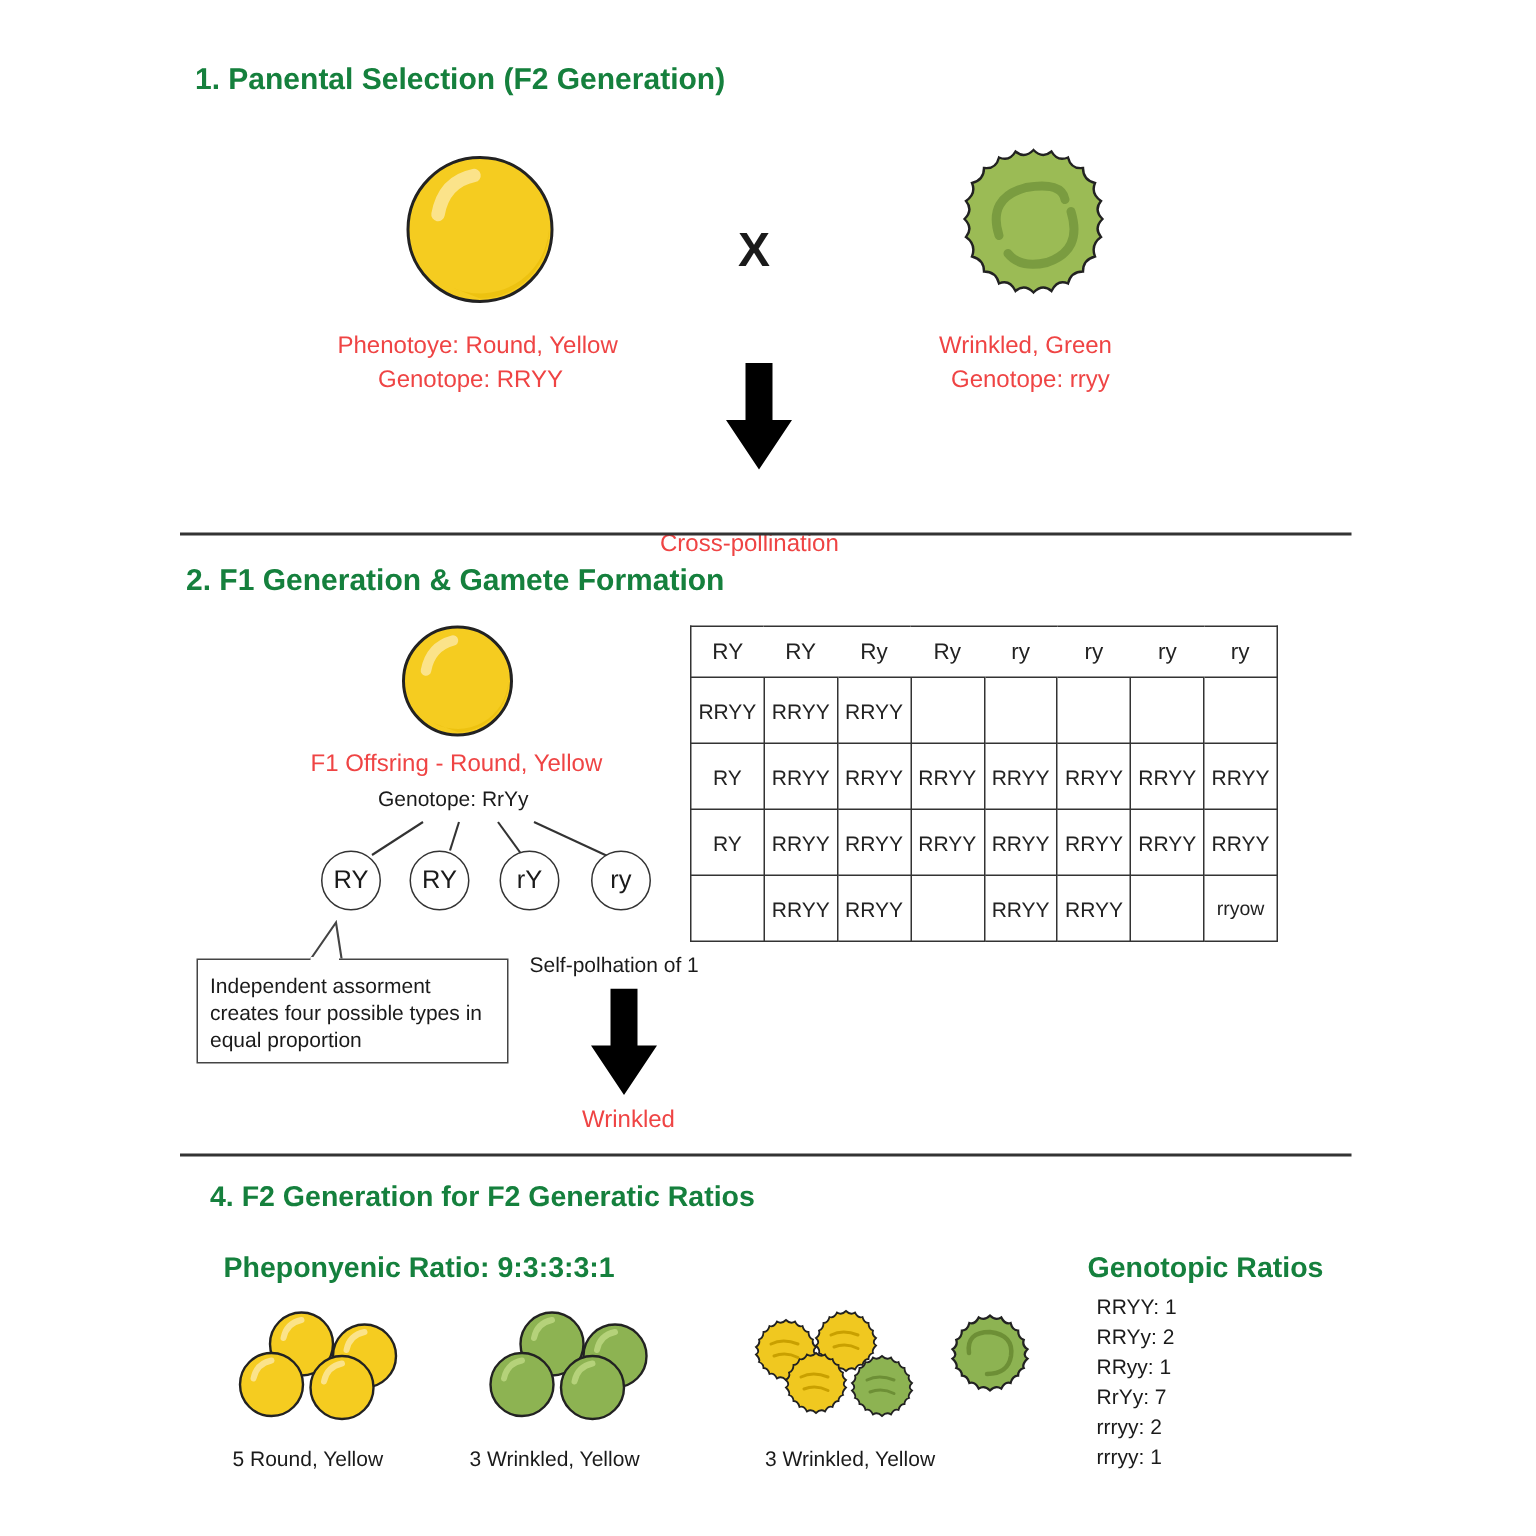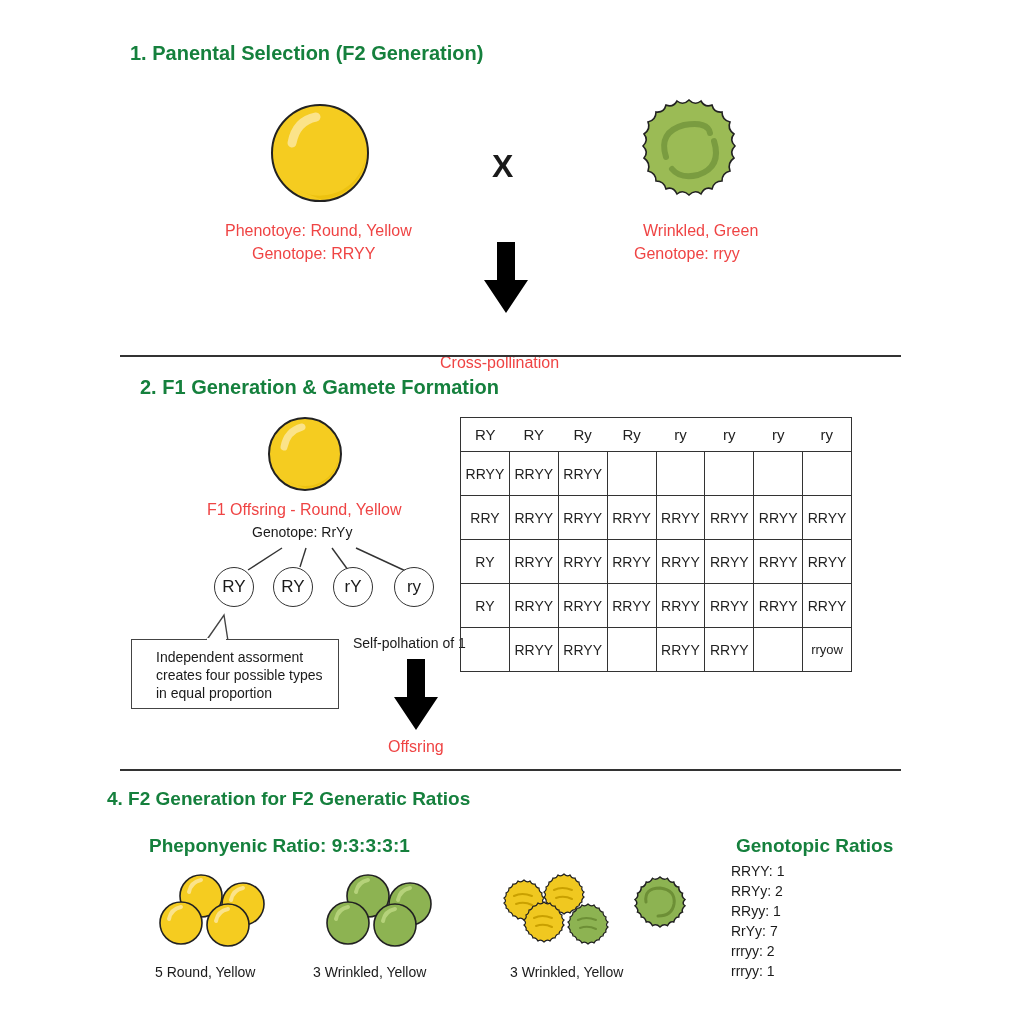--- a/index.html
+++ b/index.html
@@ -14,21 +14,21 @@
   table.grid td { border: 1.5px solid #333; height: 43px; text-align: center;
                   padding: 0; width: 49px; color: #222; }
   table.grid tr.hdr td { border-left: none; border-right: none; height: 33px; font-size: 15px; }
   table.grid tr.hdr td:first-child { border-left: 1.5px solid #333; }
   table.grid tr.hdr td:last-child { border-right: 1.5px solid #333; }
   table.grid tr.last td:first-child { border-bottom: 1.5px solid #333; }
   .gamete { width: 38px; height: 38px; border: 1.5px solid #333; border-radius: 50%;
             display: flex; align-items: center; justify-content: center; font-size: 17px;
             background: #fff; }
   .callout { border: 1.5px solid #444; background: #fff; font-size: 14px; line-height: 18px;
-             padding: 8px 8px 6px 24px; box-sizing: border-box; }
+             padding: 8px 8px 6px 8px; box-sizing: border-box; }
   .ratio-list div { font-size: 14px; line-height: 20px; }
 </style>
 </head>
 <body>
 
 <div class="abs h1" style="left:130px; top:42px;">1. Panental Selection (F2 Generation)</div>
 
 <svg class="abs" style="left:270px; top:103px;" width="100" height="100">
   <circle cx="50" cy="50" r="48" fill="#F5CC20" stroke="#222" stroke-width="2"></circle>
   <path d="M50 96 A46 46 0 0 0 96 50 A46 46 0 0 1 30 88 Z" fill="#E6B800" opacity="0.5"></path>
@@ -39,31 +39,31 @@
 
 <svg class="abs" style="left:636px; top:97px;" width="106" height="106" viewBox="0 0 106 106">
   <path d="M53 3 Q59 9 65 4 Q69 11 76 8 Q78 16 86 15 Q86 23 94 25 Q91 32 98 37 Q93 43 99 49 Q93 55 98 61 Q91 66 94 74 Q86 76 86 84 Q78 84 76 92 Q69 89 65 97 Q59 92 53 98 Q47 92 41 97 Q37 89 30 92 Q28 84 20 84 Q20 76 12 74 Q15 66 8 61 Q13 55 7 49 Q13 43 8 37 Q15 32 12 25 Q20 23 20 15 Q28 16 30 8 Q37 11 41 4 Q47 9 53 3 Z" fill="#9BBB55" stroke="#222" stroke-width="1.6"></path>
   <path d="M30 60 Q22 35 48 28 Q72 24 74 36" stroke="#7A9C40" stroke-width="6" fill="none" stroke-linecap="round"></path>
   <path d="M78 44 Q86 70 62 78 Q44 82 36 72" stroke="#7A9C40" stroke-width="6" fill="none" stroke-linecap="round"></path>
 </svg>
 
 <div class="abs txt" style="left:225px; top:222px;">Phenotoye: Round, Yellow</div>
 <div class="abs txt" style="left:252px; top:245px;">Genotope: RRYY</div>
 
-<div class="abs txt" style="left:643px; top:222px;">Wrinkled, Green</div>
+<div class="abs txt" style="left:626px; top:222px;">Wrinkled, Green</div>
 <div class="abs txt" style="left:634px; top:245px;">Genotope: rryy</div>
 
 <svg class="abs" style="left:483px; top:242px;" width="46" height="72">
   <polygon points="14,0 32,0 32,38 45,38 23,71 1,38 14,38" fill="#000"></polygon>
 </svg>
 <div class="abs txt" style="left:440px; top:322px;margin-top:32px;">Cross-pollination</div>
 
 <div class="abs divider" style="left:120px; top:355px; width:781px;"></div>
 
-<div class="abs h1" style="left:140px; top:376px;">2. F1 Generation &amp; Gamete Formation</div>
+<div class="abs h1" style="left:124px; top:376px;">2. F1 Generation &amp; Gamete Formation</div>
 
 <svg class="abs" style="left:267px; top:416px;" width="76" height="76">
   <circle cx="38" cy="38" r="36" fill="#F5CC20" stroke="#222" stroke-width="2"></circle>
   <path d="M38 72 A34 34 0 0 0 72 38 A34 34 0 0 1 22 66 Z" fill="#E6B800" opacity="0.5"></path>
   <path d="M17 31 Q20 15 35 11" stroke="#FBE38A" stroke-width="7" stroke-linecap="round" fill="none"></path>
 </svg>
 
 <div class="abs txt" style="left:207px; top:501px;">F1 Offsring - Round, Yellow</div>
 <div class="abs" style="left:252px; top:524px; font-size:14px;">Genotope: RrYy</div>
 
@@ -83,21 +83,21 @@
 
 <div class="abs callout" style="left:131px; top:639px; width:208px; height:70px;">Independent assorment creates four possible types in equal proportion</div>
 
 <div class="abs" style="left:207px; top:638px; width:19px; height:3px; background:#fff;"></div>
 
 <div class="abs" style="left:353px; top:635px; font-size:14px; white-space:nowrap;">Self-polhation of 1</div>
 
 <svg class="abs" style="left:393px; top:659px;" width="46" height="72">
   <polygon points="14,0 32,0 32,38 45,38 23,71 1,38 14,38" fill="#000"></polygon>
 </svg>
-<div class="abs txt" style="left:388px; top:738px;">Offsring</div>
+<div class="abs txt" style="left:388px; top:738px;">Wrinkled</div>
 
 <table class="grid">
   <tbody>
       <tr class="hdr">
     <td>RY</td>
     <td>RY</td>
     <td>Ry</td>
     <td>Ry</td>
     <td>ry</td>
     <td>ry</td>
@@ -108,30 +108,20 @@
     <td>RRYY</td>
     <td>RRYY</td>
     <td>RRYY</td>
     <td></td>
     <td></td>
     <td></td>
     <td></td>
     <td></td>
   </tr>
   <tr>
-    <td>RRY</td>
-    <td>RRYY</td>
-    <td>RRYY</td>
-    <td>RRYY</td>
-    <td>RRYY</td>
-    <td>RRYY</td>
-    <td>RRYY</td>
-    <td>RRYY</td>
-  </tr>
-  <tr>
     <td>RY</td>
     <td>RRYY</td>
     <td>RRYY</td>
     <td>RRYY</td>
     <td>RRYY</td>
     <td>RRYY</td>
     <td>RRYY</td>
     <td>RRYY</td>
   </tr>
   <tr>
@@ -152,21 +142,21 @@
     <td>RRYY</td>
     <td>RRYY</td>
     <td></td>
     <td style="font-size:13px;">rryow</td>
   </tr>
 </tbody>
   </table>
 
 <div class="abs divider" style="left:120px; top:769px; width:781px;"></div>
 
-<div class="abs h1" style="left:107px; top:788px; font-size:19px;">4. F2 Generation for F2 Generatic Ratios</div>
+<div class="abs h1" style="left:140px; top:788px; font-size:19px;">4. F2 Generation for F2 Generatic Ratios</div>
 <div class="abs h1" style="left:127px; top:835px; font-size:19px;margin-left:22px;">Pheponyenic Ratio: 9:3:3:3:1</div>
 
 <svg class="abs" style="left:155px; top:870px;" width="115" height="80">
   <g stroke="#222" stroke-width="1.6">
     <circle cx="46" cy="26" r="21" fill="#F5CC20"></circle>
     <circle cx="88" cy="34" r="21" fill="#F5CC20"></circle>
     <circle cx="26" cy="53" r="21" fill="#F5CC20"></circle>
     <circle cx="73" cy="55" r="21" fill="#F5CC20"></circle>
   </g>
   <g stroke="#FBE38A" stroke-width="4" stroke-linecap="round" fill="none">
@@ -214,21 +204,21 @@
       <path d="M38 56 Q46 53 54 57"></path>
   </g>
   <g stroke="#6D8F36" stroke-width="2" fill="none" stroke-linecap="round">
     <path d="M80 50 Q88 46 98 50"></path>
       <path d="M82 58 Q90 55 98 59"></path>
     <path d="M148 32 Q146 18 162 18 Q178 20 176 34 Q174 46 160 46" stroke-width="3"></path>
   </g>
 </svg>
 <div class="abs" style="left:510px; top:964px; font-size:14px;">3 Wrinkled, Yellow</div>
 
-<div class="abs h1" style="left:725px; top:835px; font-size:19px;margin-left:11px;">Genotopic Ratios</div>
+<div class="abs h1" style="left:725px; top:835px; font-size:19px;">Genotopic Ratios</div>
 <div class="abs ratio-list" style="left:731px; top:861px;">
   <div>RRYY: 1</div>
   <div>RRYy: 2</div>
   <div>RRyy: 1</div>
   <div>RrYy: 7</div>
   <div>rrryy: 2</div>
   <div>rrryy: 1</div>
 </div>
 
 </body></html>

